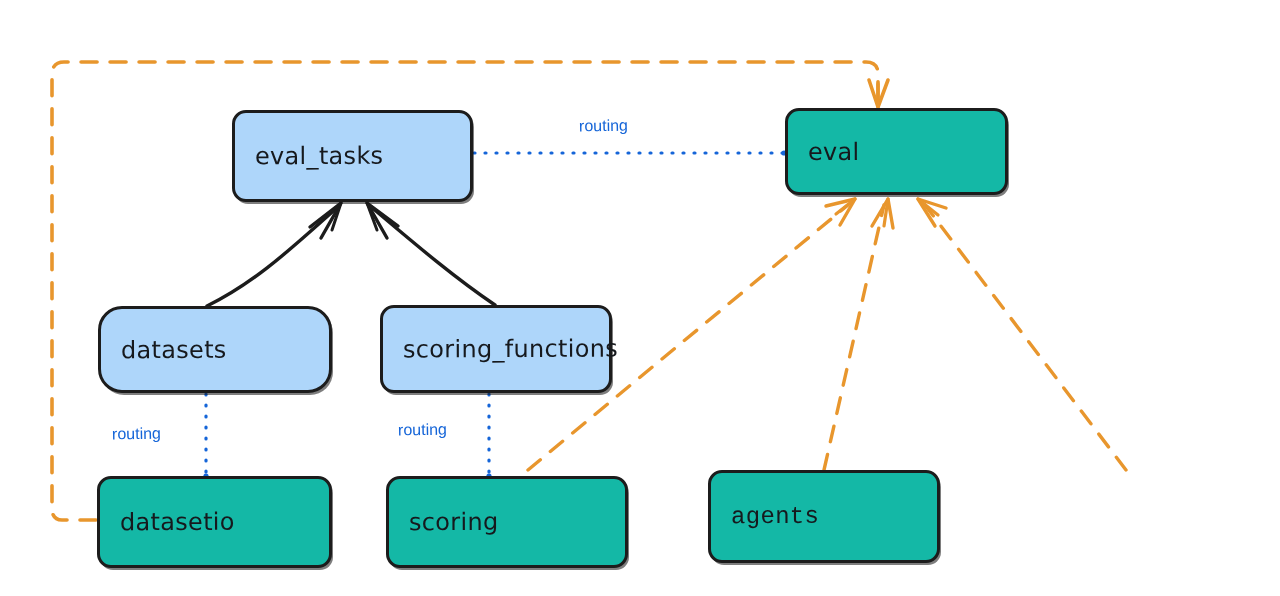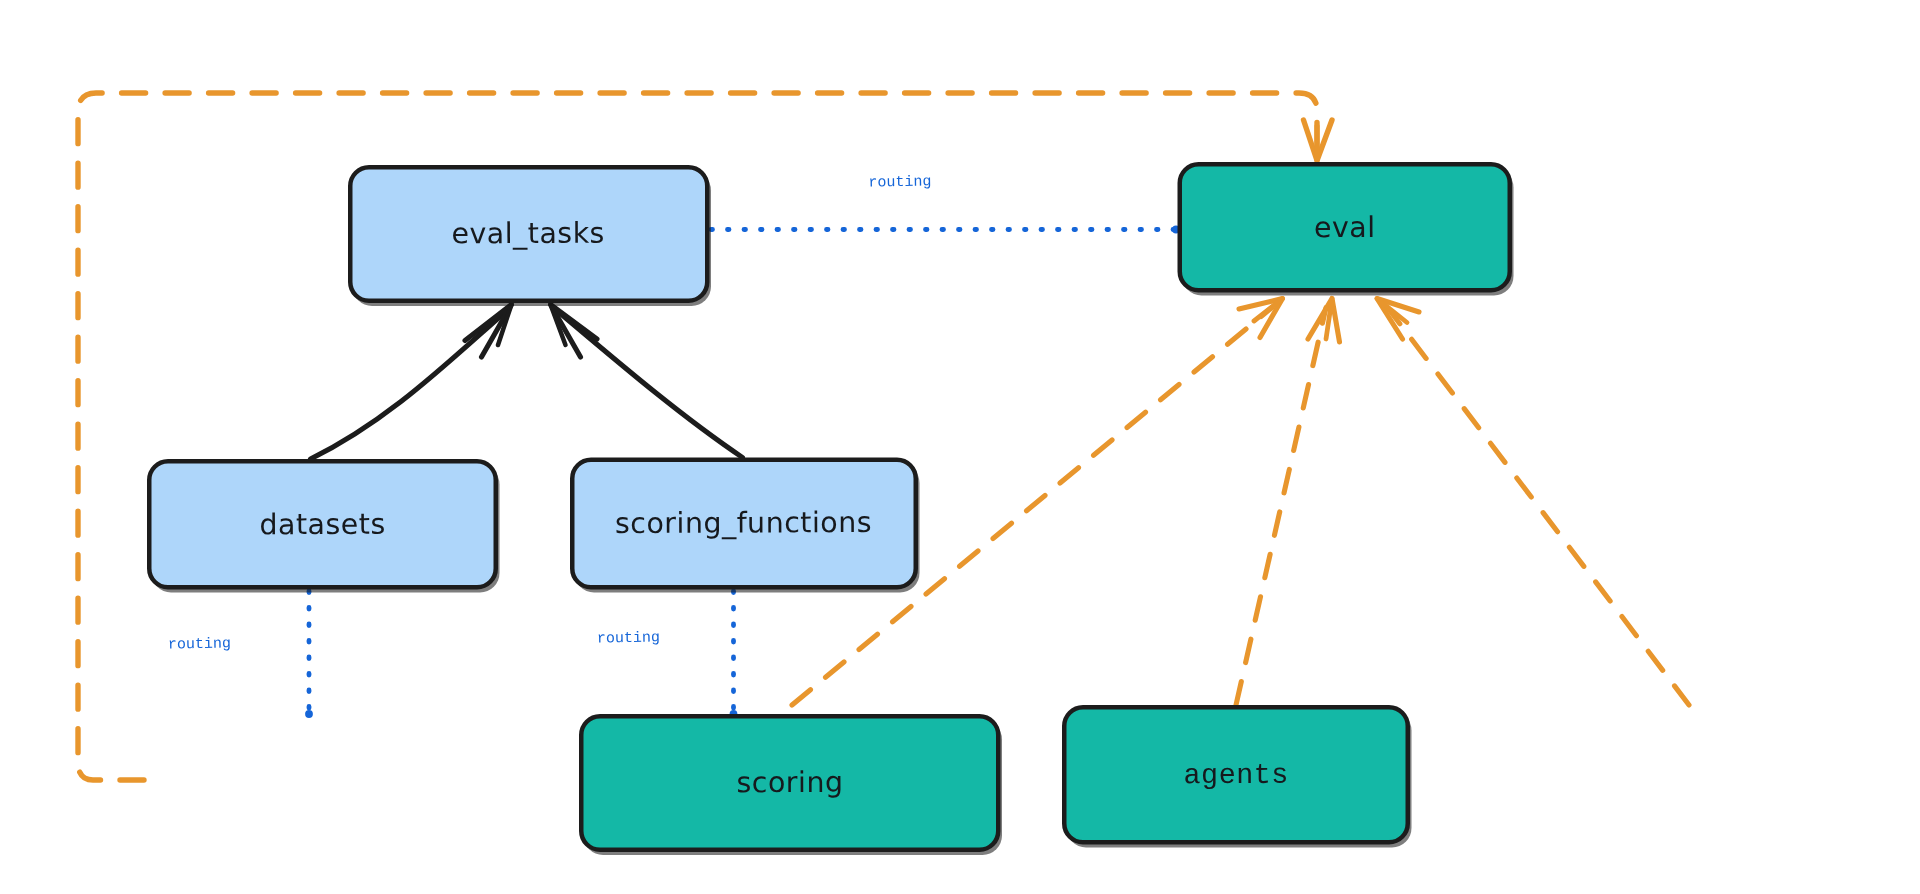--- a/index.html
+++ b/index.html
@@ -23,45 +23,46 @@
     left: 0;
     top: 0;
     width: 1280px;
     height: 596px;
   }
   .node-box {
     position: absolute;
     box-sizing: border-box;
     display: flex;
     align-items: center;
-    justify-content: center;
+    justify-content: flex-start;
     border: 3px solid #1c1c1c;
     border-radius: 14px;
     font-family: "DejaVu Sans", sans-serif;
-    font-size: 19px;
+    font-size: 24px;
     color: #16191d;
     letter-spacing: 0.3px;
     
     box-shadow: 2px 3px 0 -1px rgba(20,20,20,0.55);
+    padding-left: 20px;
   }
   .node-box.api-node {
     background: #aed6fa;
   }
   .node-box.provider-node {
     background: #14b8a6;
   }
   .node-label {
     pointer-events: none;
     white-space: nowrap;
     transform: rotate(-0.25deg);
   }
   .edge-label {
     position: absolute;
-    font-family: Liberation Mono, monospace;
-    font-size: 10px;
+    font-family: Liberation Sans, sans-serif;
+    font-size: 16px;
     color: #1565d8;
     white-space: nowrap;
     transform: rotate(-1deg);
   }
 </style>
 </head>
 <body>
 
 <div id="canvas-root">
 
@@ -120,30 +121,33 @@
   </svg>
 
   <div class="node-box api-node" style="left:232px; top:110px; width:241px; height:92px;">
     <span class="node-label">eval_tasks</span>
   </div>
 
   <div class="node-box provider-node" style="left:785px; top:108px; width:223px; height:87px;">
     <span class="node-label">eval</span>
   </div>
 
-  <div class="node-box api-node" style="left:98px; top:306px; width:234px; height:87px;">
+  <div class="node-box api-node" style="left:98px; top:306px; width:234px; height:87px;border-radius:24px;">
     <span class="node-label">datasets</span>
   </div>
 
   <div class="node-box api-node" style="left:380px; top:305px; width:232px; height:88px;">
     <span class="node-label">scoring_functions</span>
   </div>
 
+  <div class="node-box provider-node" style="left:97px; top:476px; width:235px; height:92px;">
+    <span class="node-label">datasetio</span>
+  </div>
 
-  <div class="node-box provider-node" style="left:386px; top:476px; width:281px; height:92px;">
+  <div class="node-box provider-node" style="left:386px; top:476px; width:242px; height:92px;">
     <span class="node-label">scoring</span>
   </div>
 
   <div class="node-box provider-node" style="left:708px; top:470px; width:232px; height:93px;font-family:Liberation Mono, monospace;">
     <span class="node-label">agents</span>
   </div>
 
 
   <div class="edge-label" style="left:579px; top:117px;">routing</div>
 

